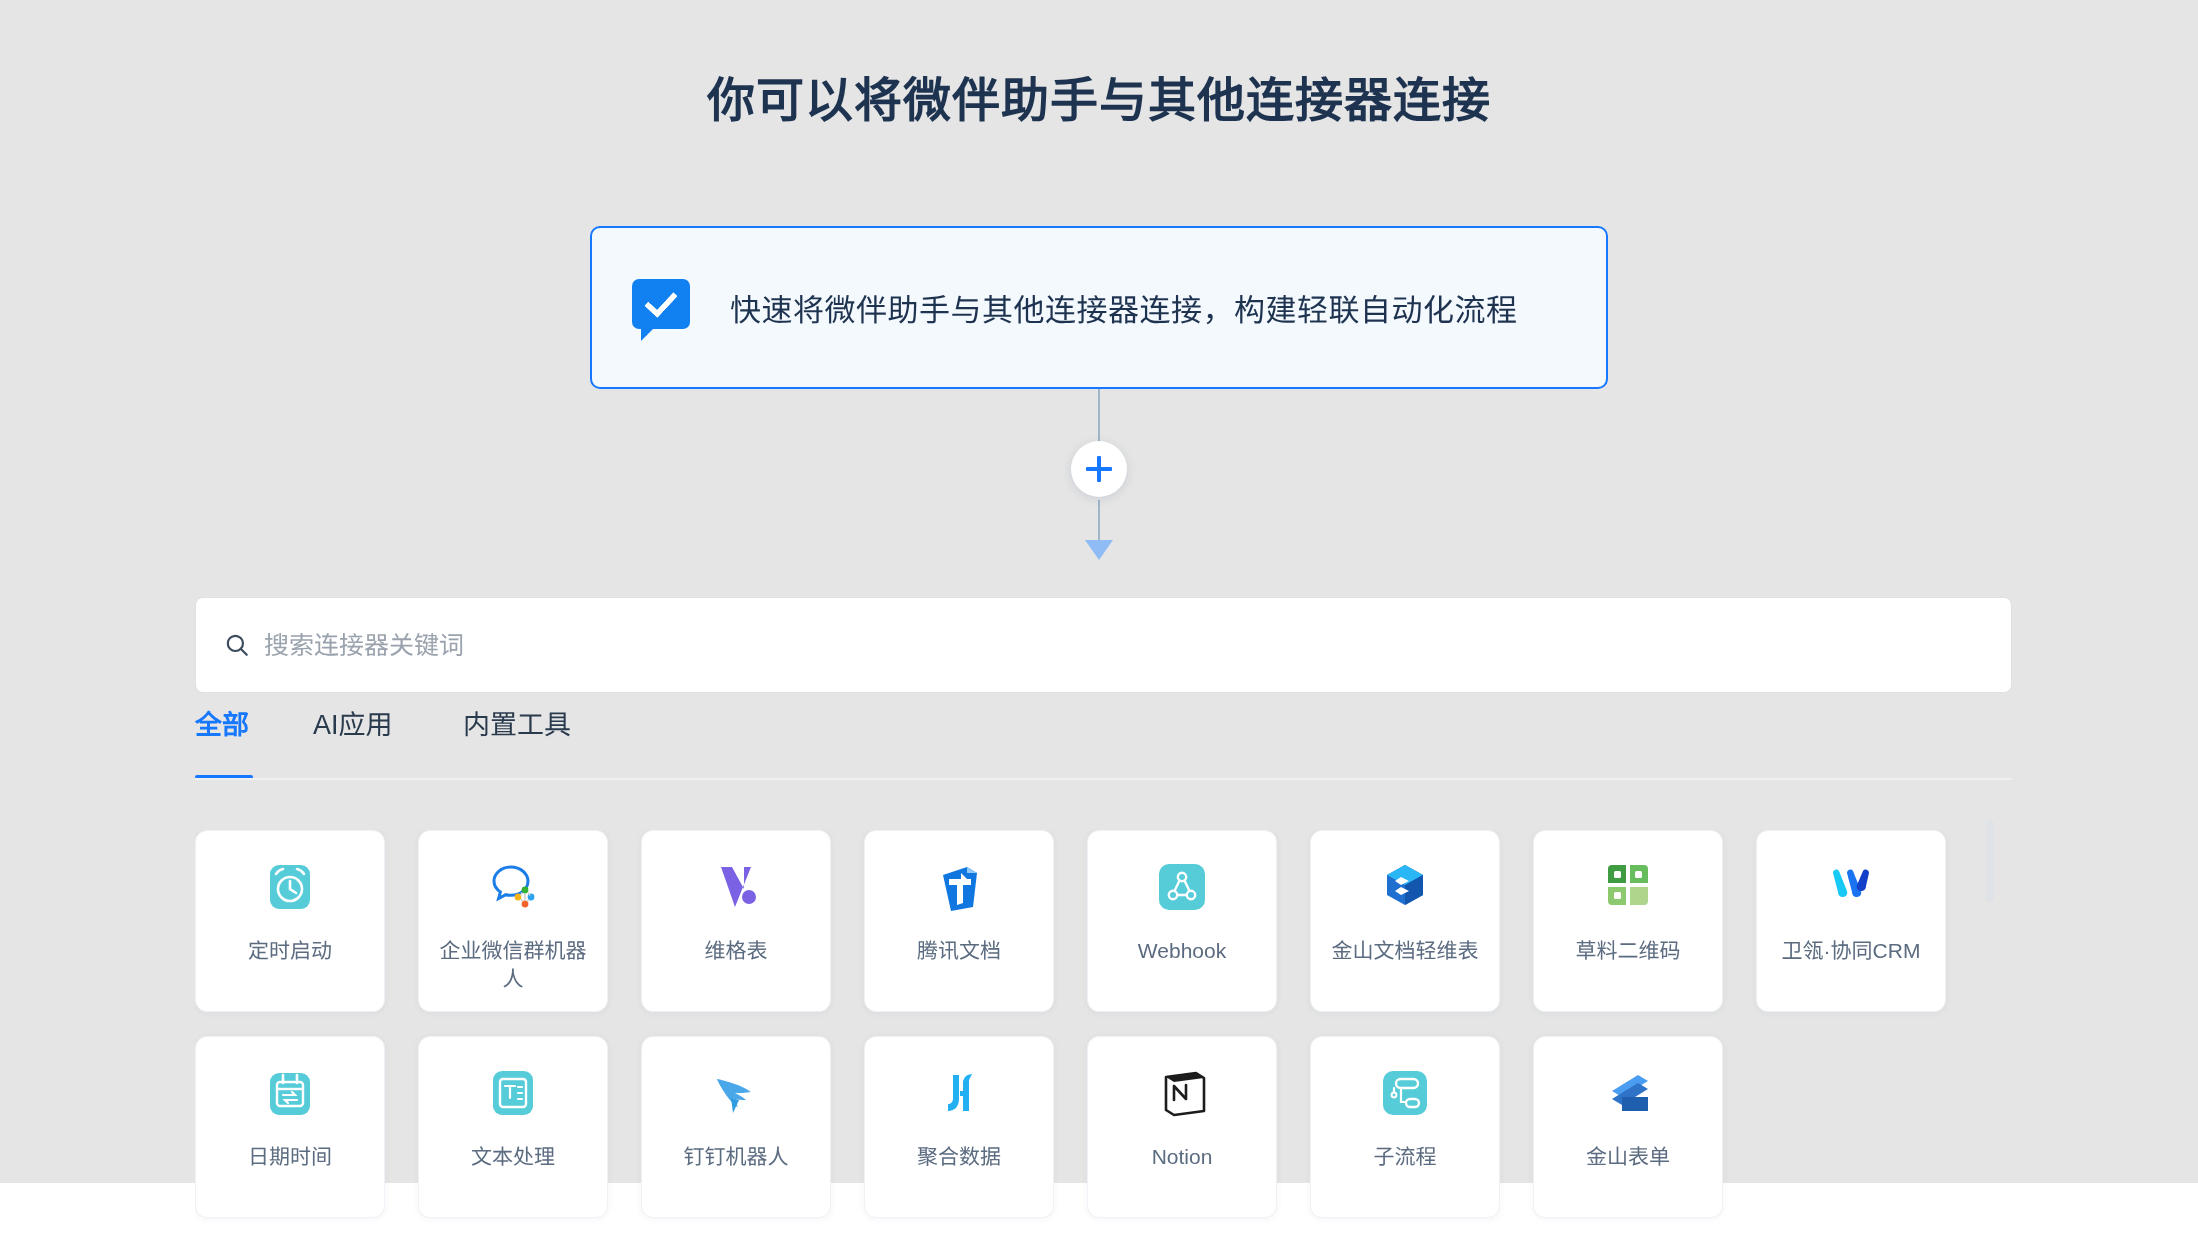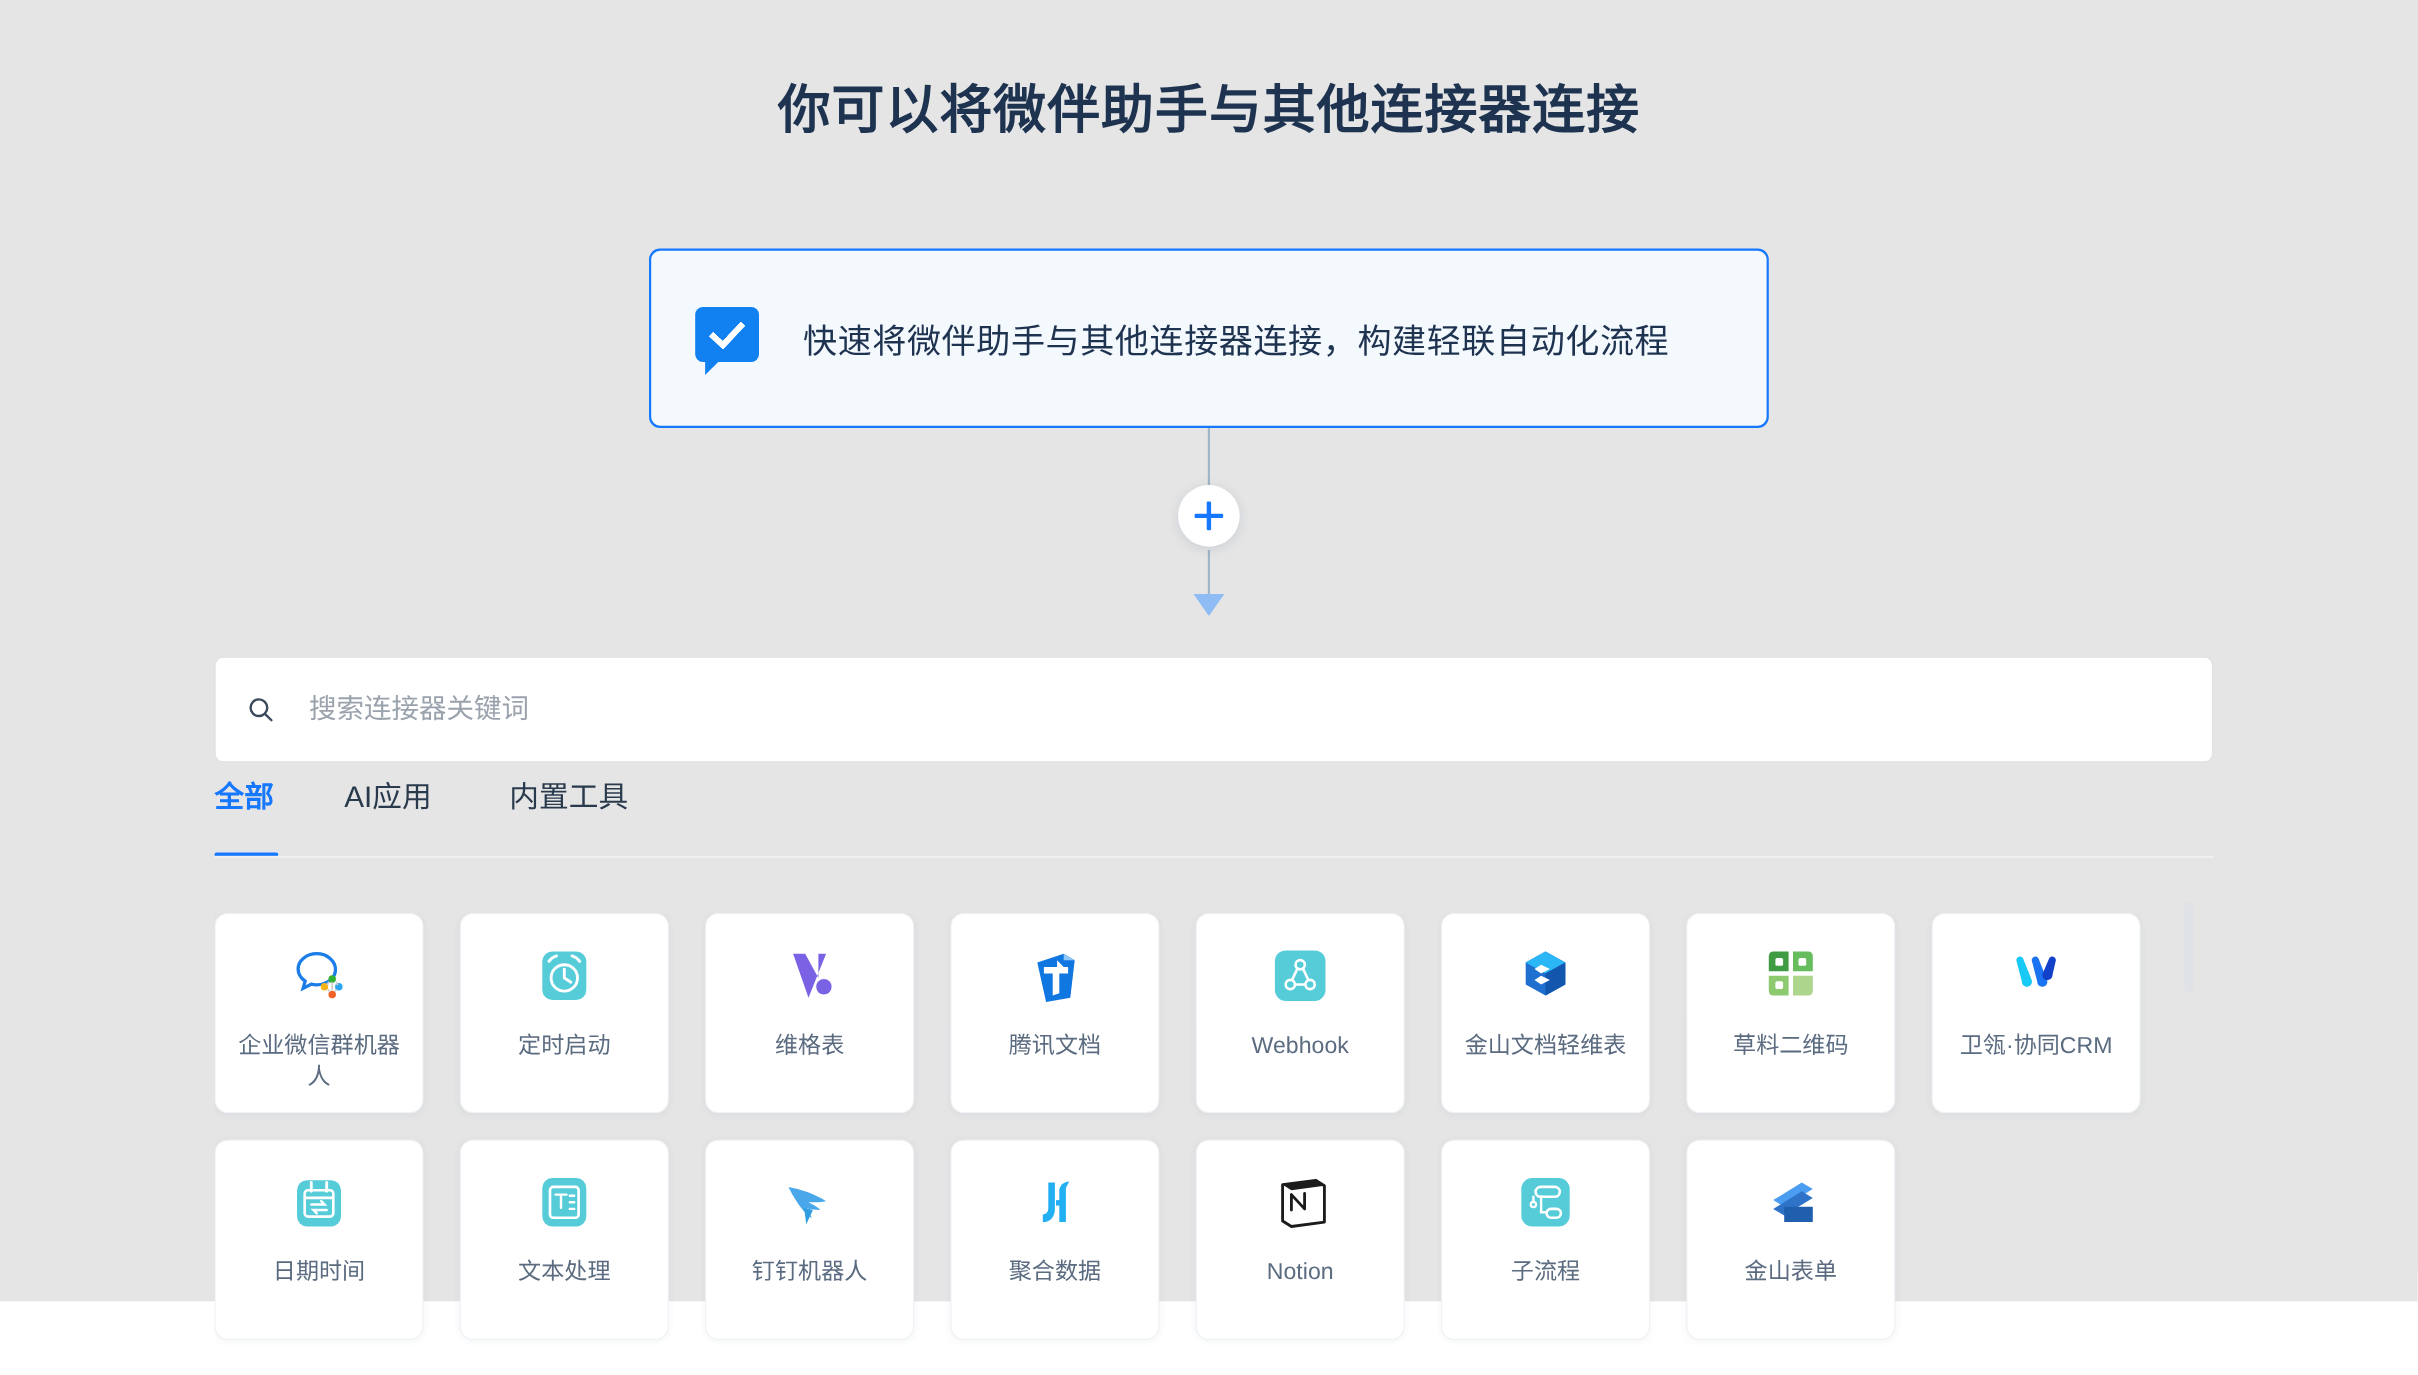--- a/index.html
+++ b/index.html
@@ -157,21 +157,20 @@
     top: 597px;
     width: 1817px;
     height: 96px;
     background: #ffffff;
     border: 1px solid #dde1e6;
     border-radius: 8px;
     display: flex;
     align-items: center;
     padding: 0 28px;
     cursor: text;
-    gap: 17px;
   }
   .search-icon {
     flex: 0 0 auto;
     width: 26px;
     height: 26px;
     margin-right: 14px;
     display: block;
   }
   .search-input {
     border: none;
@@ -329,41 +328,41 @@
     <div class="tab t2">内置工具</div>
     <div class="tab-underline"></div>
   </div>
   <div class="tabs-divider"></div>
 
   <div class="grid-area">
     <div class="grid" id="connector-grid">
         <div class="conn-card">
           <div class="conn-icon-wrap">
             <svg width="56" height="56" viewBox="0 0 56 56">
+              <rect x="8" y="6" width="40" height="44" rx="9" fill="#56ccd8"></rect>
+              <circle cx="28" cy="30" r="12" fill="none" stroke="#fff" stroke-width="2.6"></circle>
+              <path d="M28 22v8l6 4" stroke="#fff" stroke-width="2.6" stroke-linecap="round" fill="none"></path>
+              <path d="M14 15c2-3 5-4.5 7-5" stroke="#fff" stroke-width="2.6" stroke-linecap="round" fill="none"></path>
+              <path d="M42 15c-2-3-5-4.5-7-5" stroke="#fff" stroke-width="2.6" stroke-linecap="round" fill="none"></path>
+            </svg>
+          </div>
+          <div class="conn-label">定时启动</div>
+        </div>
+        <div class="conn-card">
+          <div class="conn-icon-wrap">
+            <svg width="56" height="56" viewBox="0 0 56 56">
               <path d="M26 8c-9.4 0-17 6.3-17 14 0 4.4 2.5 8.3 6.4 10.9l-1.8 6.6 7.2-3.8c1.6.4 3.4.6 5.2.6 9.4 0 17-6.3 17-14S35.4 8 26 8z" fill="none" stroke="#1a7de8" stroke-width="3"></path>
               <circle cx="40" cy="31" r="3.4" fill="#34b233"></circle>
               <circle cx="33" cy="38" r="3.4" fill="#f5b317"></circle>
               <circle cx="46" cy="38" r="3.4" fill="#2aa3f0"></circle>
               <circle cx="40" cy="45" r="3.4" fill="#f0622a"></circle>
               <path d="M40 34.5v7M37 33.5l-1.5 3M43.5 33.5l1.5 3M36 40.5l2 2M44 40.5l-2 2" stroke="#cfcfcf" stroke-width="1.6"></path>
             </svg>
           </div>
           <div class="conn-label">企业微信群机器人</div>
-        </div>
-        <div class="conn-card">
-          <div class="conn-icon-wrap">
-            <svg width="56" height="56" viewBox="0 0 56 56">
-              <rect x="8" y="6" width="40" height="44" rx="9" fill="#56ccd8"></rect>
-              <circle cx="28" cy="30" r="12" fill="none" stroke="#fff" stroke-width="2.6"></circle>
-              <path d="M28 22v8l6 4" stroke="#fff" stroke-width="2.6" stroke-linecap="round" fill="none"></path>
-              <path d="M14 15c2-3 5-4.5 7-5" stroke="#fff" stroke-width="2.6" stroke-linecap="round" fill="none"></path>
-              <path d="M42 15c-2-3-5-4.5-7-5" stroke="#fff" stroke-width="2.6" stroke-linecap="round" fill="none"></path>
-            </svg>
-          </div>
-          <div class="conn-label">定时启动</div>
         </div>
         <div class="conn-card">
           <div class="conn-icon-wrap">
             <svg width="56" height="56" viewBox="0 0 56 56">
               <path d="M13 8h11l12 22V8h7L27 48z" fill="#7b61e4"></path>
               <circle cx="41" cy="38" r="7" fill="#7b61e4"></circle>
             </svg>
           </div>
           <div class="conn-label">维格表</div>
         </div>

